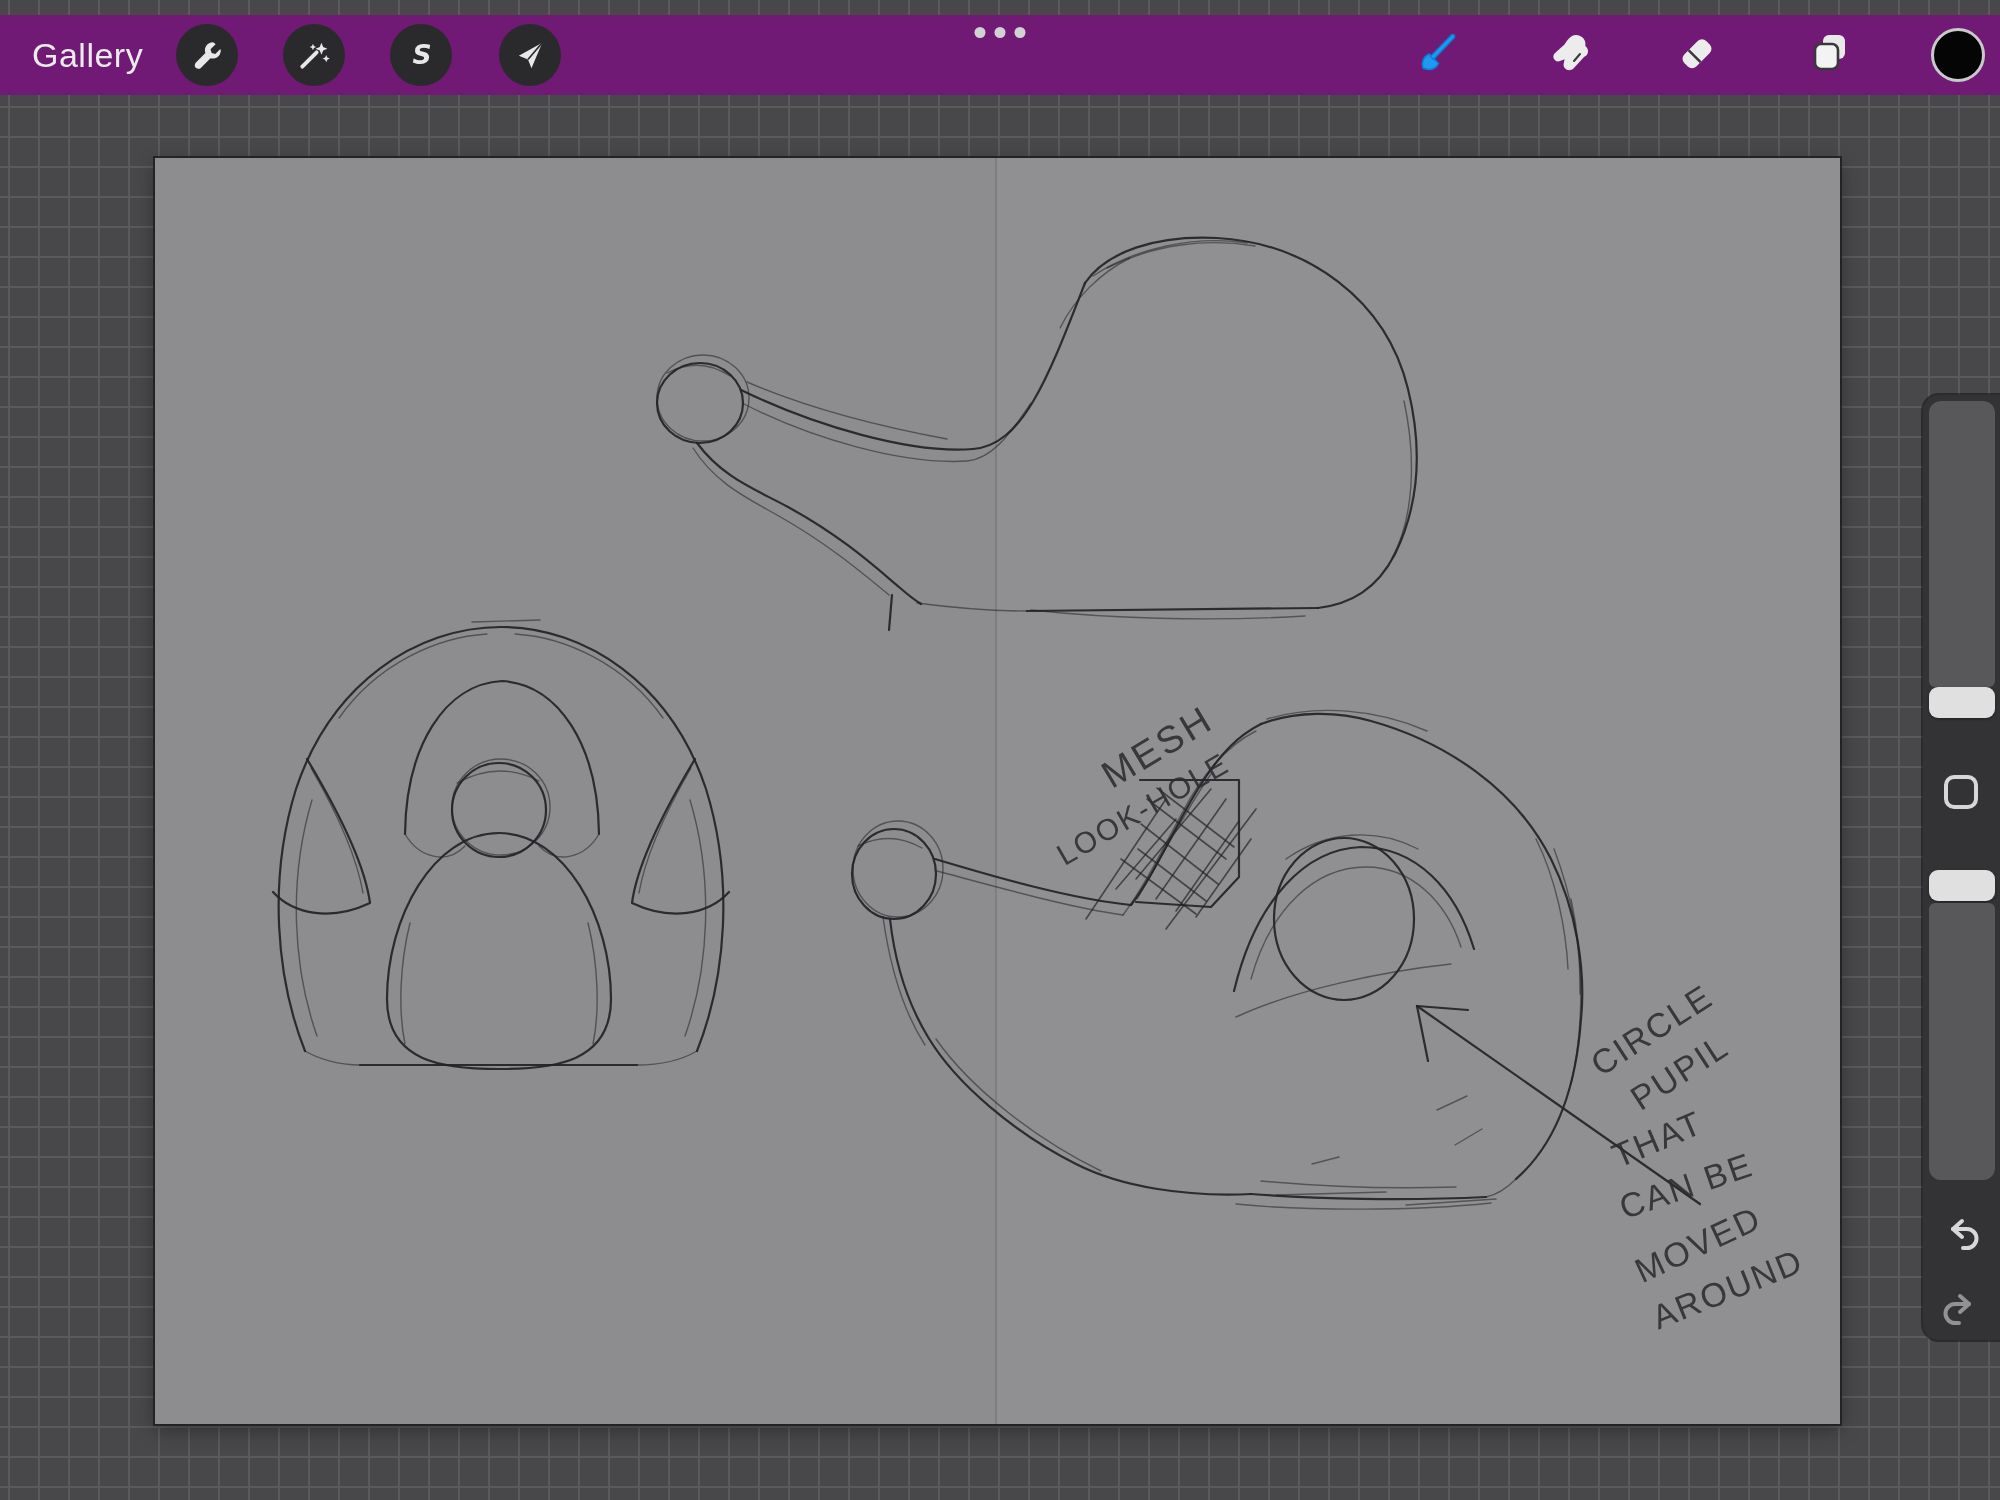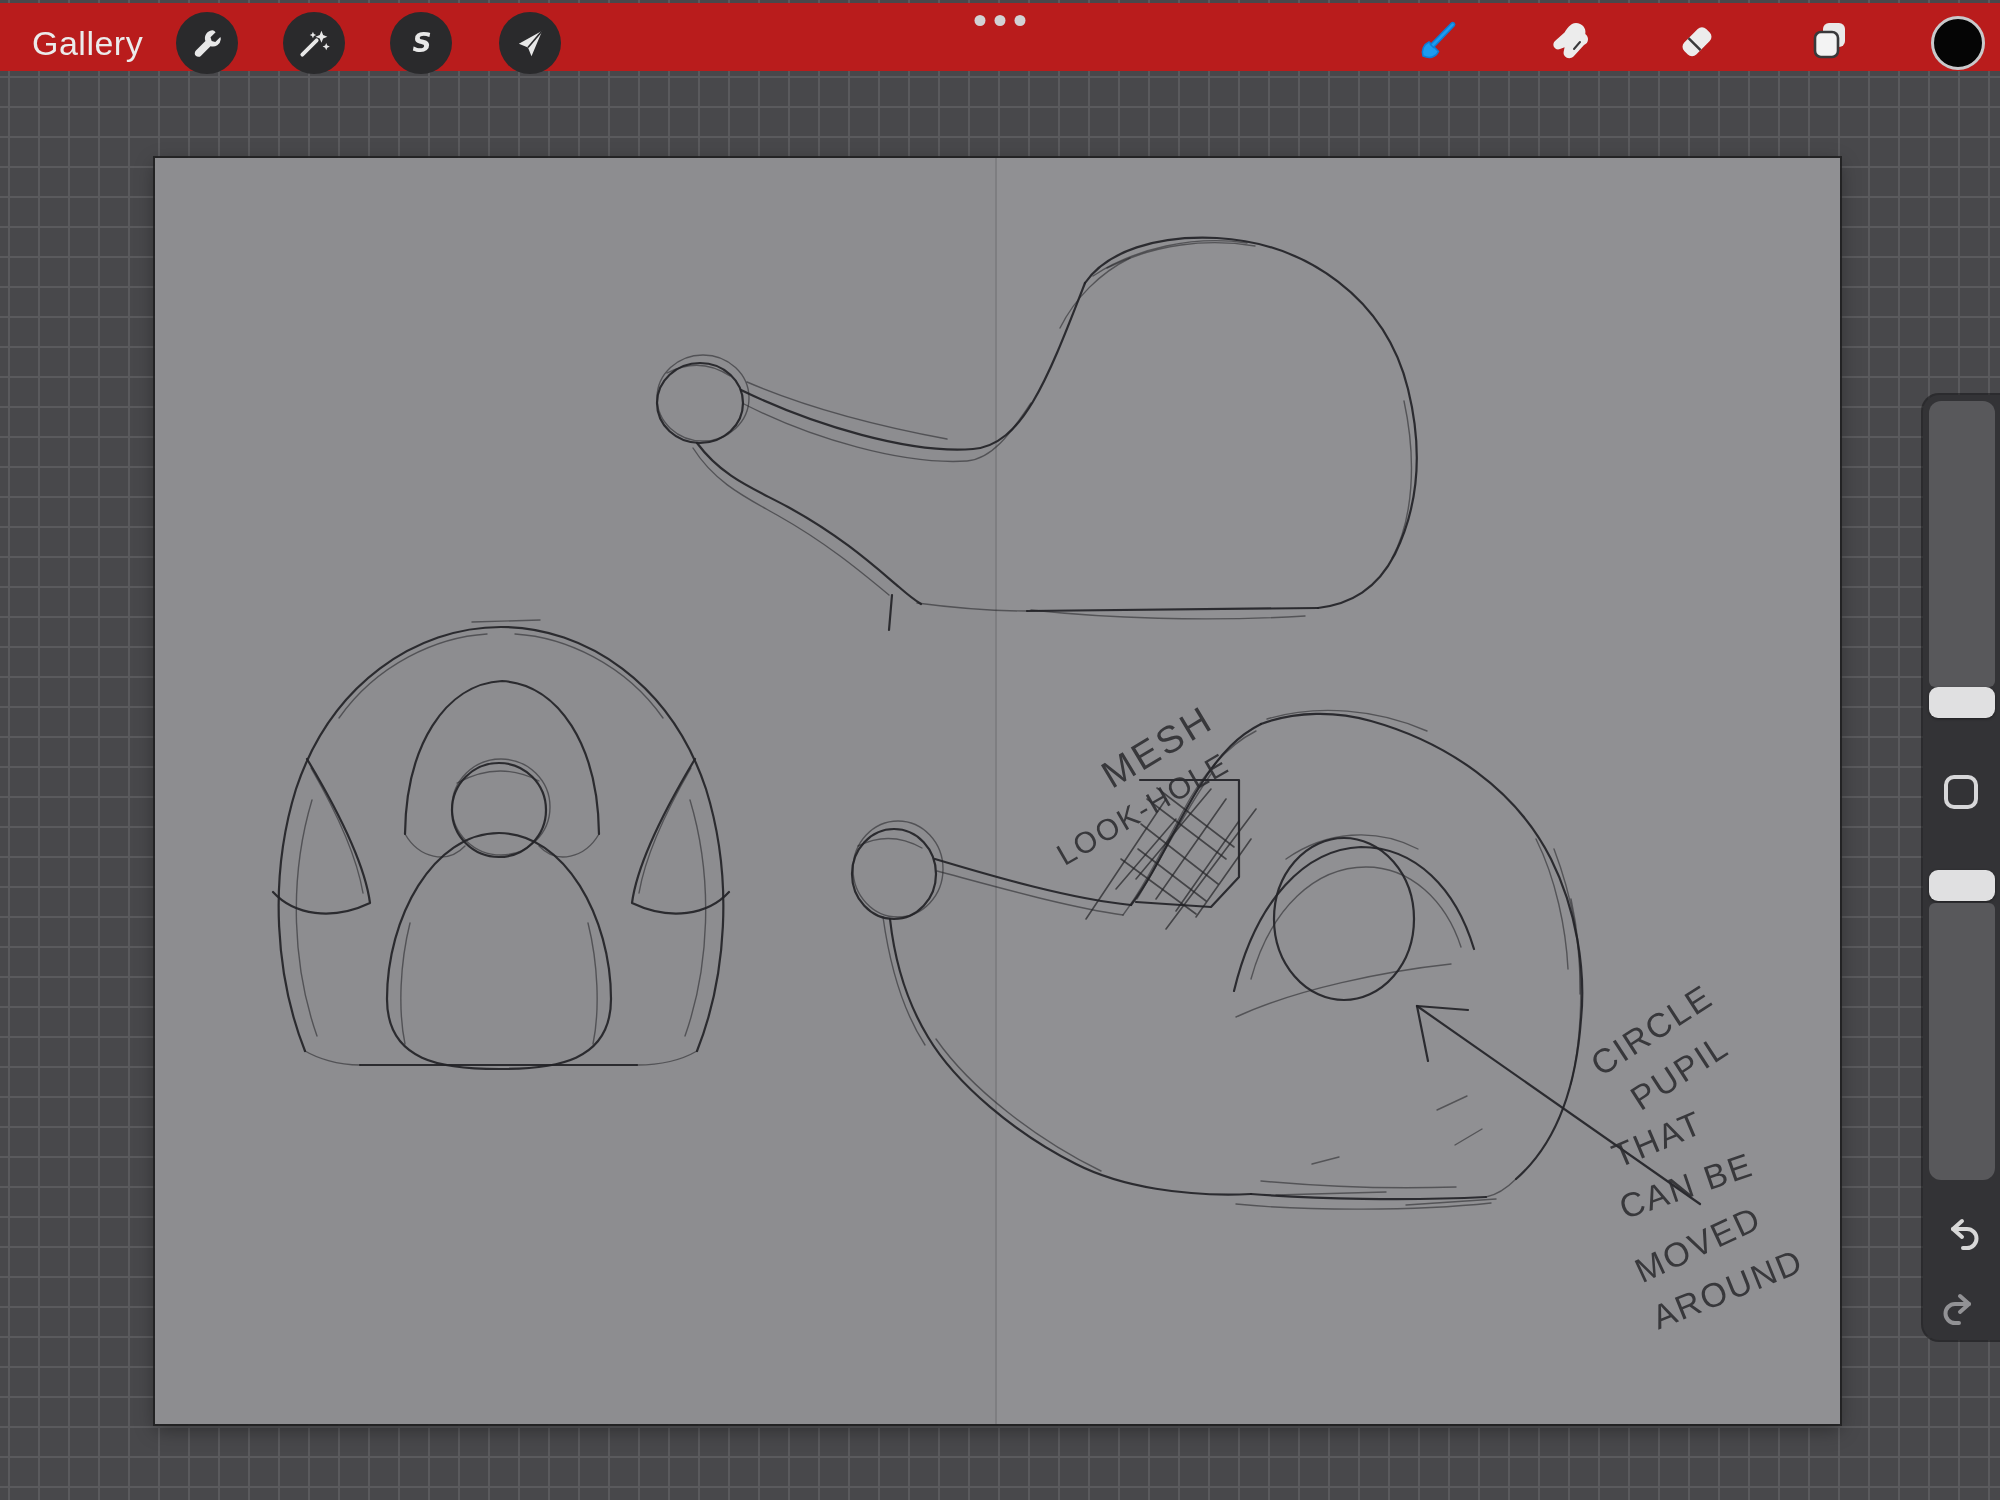--- a/index.html
+++ b/index.html
@@ -8,22 +8,22 @@
     font-family:"Liberation Sans",sans-serif;
     background-color:#48484b;
     background-image:
       linear-gradient(#5a5a5d 2px, transparent 2px),
       linear-gradient(90deg, #5a5a5d 2px, transparent 2px);
     background-size:30px 30px;
     background-position:8px 16px;
   }
   
   .topbar{
-    position:absolute;left:0;top:3px;width:2000px;height:68px;
-    background:#b91c1c;z-index:30;
+    position:absolute;left:0;top:15px;width:2000px;height:80px;
+    background:#701a75;z-index:30;
   }
   .gallery-btn{
     position:absolute;left:32px;top:0;height:80px;display:flex;align-items:center;
     color:#ebebeb;font-size:34px;letter-spacing:.5px;cursor:pointer;
   }
   .tool-circle{
     position:absolute;top:9px;width:62px;height:62px;border-radius:50%;
     background:#2a2a2c;display:flex;align-items:center;justify-content:center;cursor:pointer;
   }
   .tool-circle svg{display:block;}

